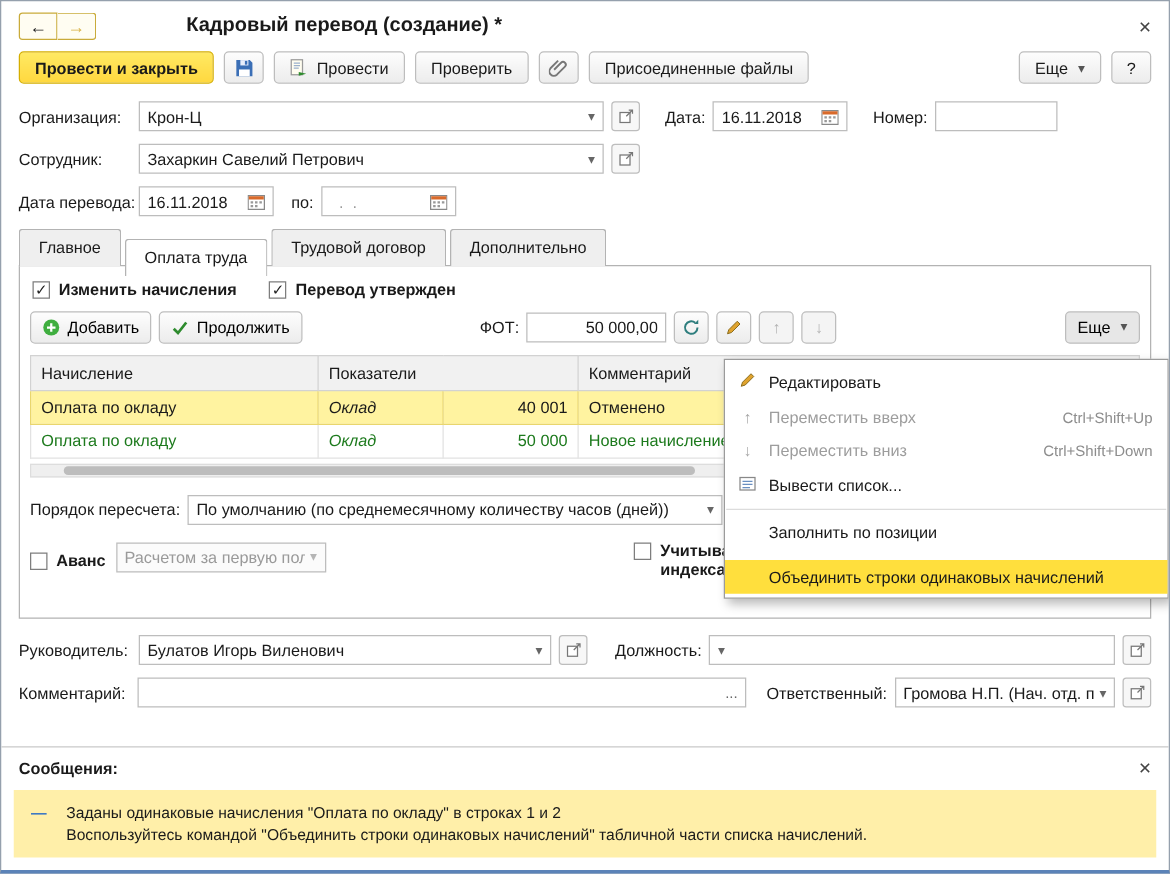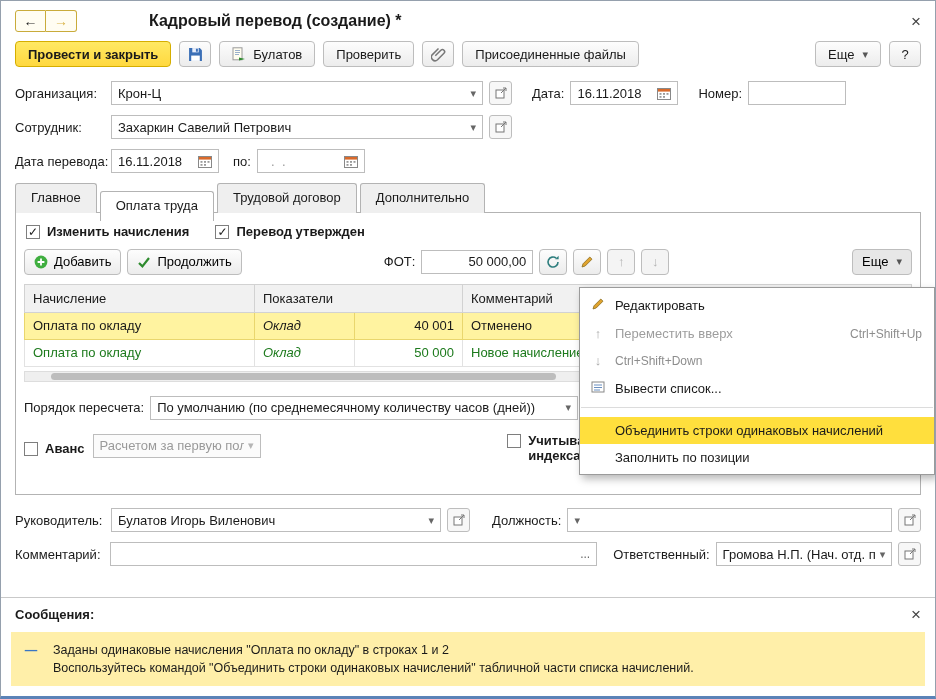--- a/index.html
+++ b/index.html
@@ -122,21 +122,21 @@
           <rect x="4" y="1" width="6" height="4" fill="#e8eefb"></rect>
           <rect x="7.4" y="1.6" width="1.8" height="2.8" fill="#3b6fb6"></rect>
         </svg>
     </button>
     <button class="btn">
       <svg width="15" height="14" viewBox="0 0 15 14">
           <rect x="1" y="0.8" width="9" height="12" fill="#fffdf0" stroke="#9a9a9a"></rect>
           <path d="M3 3.5h5M3 5.5h5M3 7.5h4" stroke="#9ab0cc" stroke-width="1"></path>
           <path d="M7 10.5l6 1.5-6 1.5z" fill="#2e8b2e"></path>
         </svg>
-      <span>Булатов</span>
+      <span>Провести</span>
     </button>
     <button class="btn">Проверить</button>
     <button class="btn iconbtn">
       <svg width="15" height="15" viewBox="0 0 14 14">
           <path d="M4 8.2l5.2-5.2a2 2 0 012.9 2.9l-6 6a3.4 3.4 0 01-4.8-4.8L7 1.4" fill="none" stroke="#777" stroke-width="1.4"></path>
         </svg>
     </button>
     <button class="btn">Присоединенные файлы</button>
     <div class="spring"></div>
     <button class="btn">
@@ -416,35 +416,36 @@
       </span>
       <span class="mlabel">Редактировать</span>
     </div>
     <div class="mi disabled">
       <span class="micon gray">↑</span>
       <span class="mlabel">Переместить вверх</span>
       <span class="short">Ctrl+Shift+Up</span>
     </div>
     <div class="mi disabled">
       <span class="micon gray">↓</span>
+      <span class="mlabel">Переместить вниз</span>
       <span class="short">Ctrl+Shift+Down</span>
     </div>
     <div class="mi">
       <span class="micon">
         <svg width="14" height="14" viewBox="0 0 14 14">
             <rect x="1" y="2" width="12" height="10" fill="#fff" stroke="#888"></rect>
             <path d="M3 5h8M3 7.5h8M3 10h6" stroke="#6a8fc0"></path>
           </svg>
       </span>
       <span class="mlabel">Вывести список...</span>
     </div>
     <div class="msep"></div>
+    <div class="mi">
+      <span class="micon"></span>
+      <span class="mlabel">Заполнить по позиции</span>
+    </div>
     <div class="mi hl">
       <span class="micon"></span>
       <span class="mlabel">Объединить строки одинаковых начислений</span>
     </div>
-    <div class="mi">
-      <span class="micon"></span>
-      <span class="mlabel">Заполнить по позиции</span>
-    </div>
   </div>
 
 </div>
 
 </body></html>

